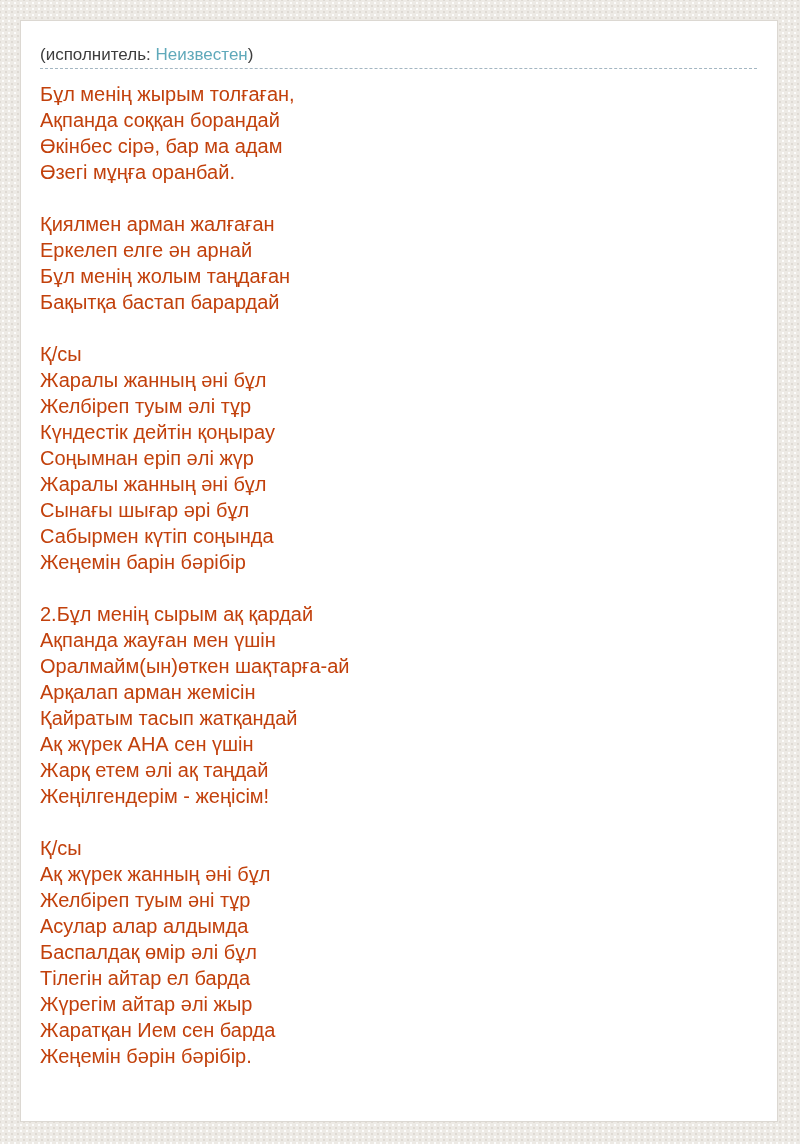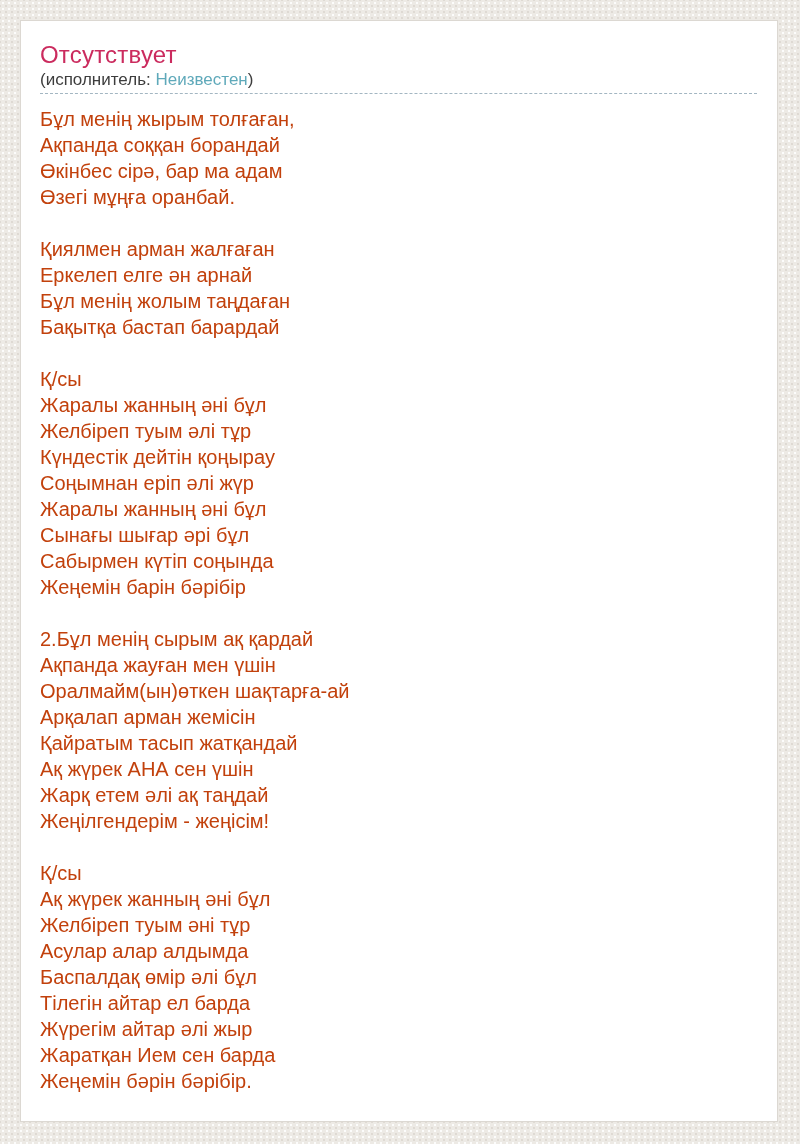--- a/index.html
+++ b/index.html
@@ -54,21 +54,20 @@
     font-size: 20px;
     line-height: 26px;
     color: #1a1a1a;
     white-space: pre-line;
   }
 </style>
 </head>
 <body style="background-color: rgb(237, 234, 229);">
 
 <div class="card" style="background-color: rgb(255, 255, 255);">
-  <h1 class="song-title" style="color: rgb(203, 43, 94);">Отсутствует</h1>
   <div class="artist-line">
     <span>(исполнитель:</span>
     <a class="artist-link" style="color: rgb(95, 169, 186);">Неизвестен</a><span>)</span>
   </div>
   <div class="lyrics" style="color: #c2410c;">Бұл менің жырым толғаған,
 Ақпанда соққан борандай
 Өкінбес сірә, бар ма адам
 Өзегі мұңға оранбай.
 
 Қиялмен арман жалғаған

